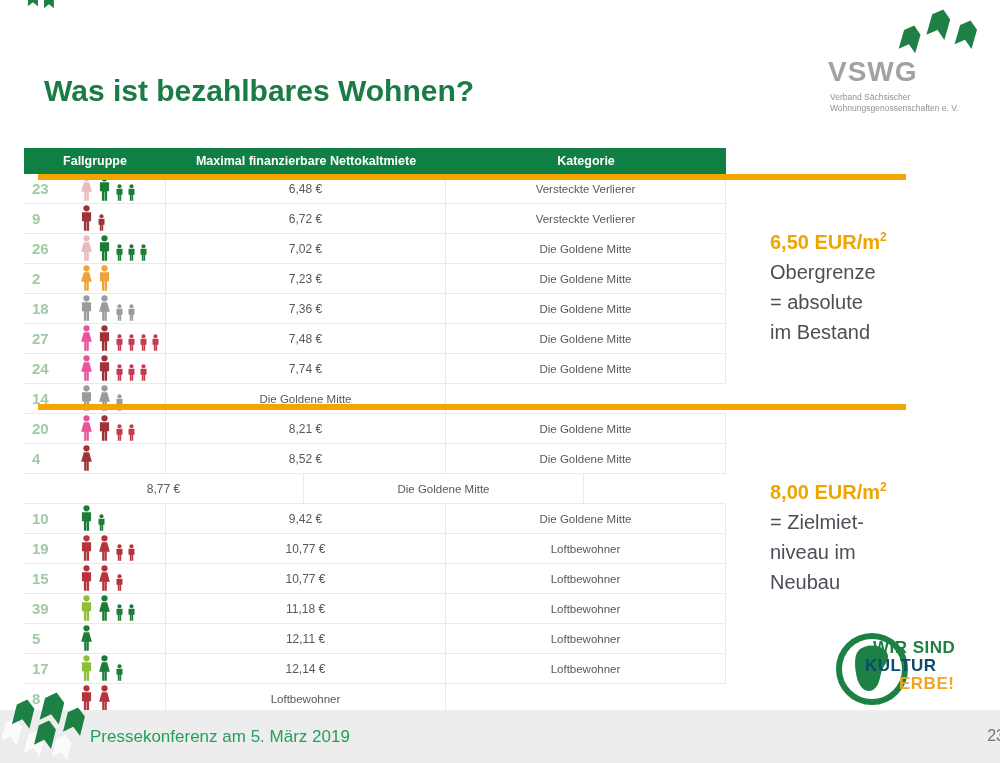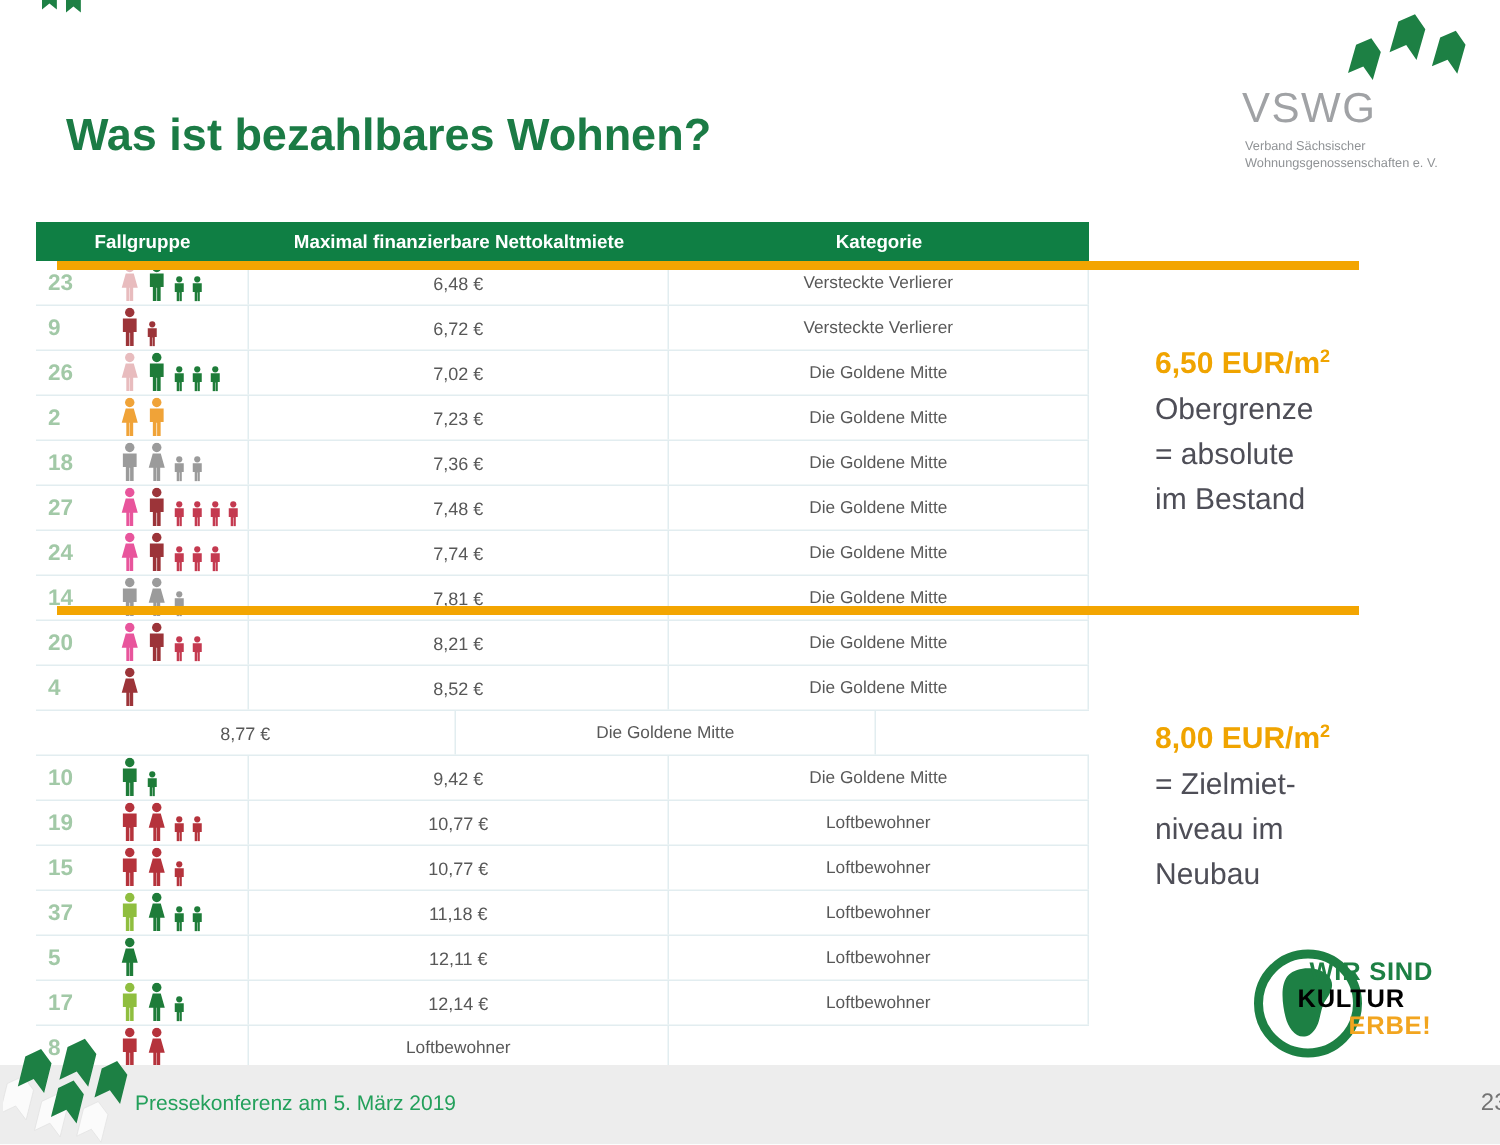--- a/index.html
+++ b/index.html
@@ -5,21 +5,21 @@
   html,body{margin:0;padding:0;background:#fff;}
   .slide{position:relative;width:1000px;height:763px;background:#ffffff;overflow:hidden;
          font-family:"Liberation Sans",sans-serif;padding-left:40px;}
 
   
   .title{position:absolute;left:44px;top:74px;font-size:30px;font-weight:700;color:#1b7b45;}
 
   
   .vswg{position:absolute;left:826px;top:6px;width:170px;height:114px;}
   .vswg-arrows{position:absolute;left:72px;top:2px;width:92px;height:56px;}
-  .vswg-word{position:absolute;left:2px;top:50px;font-size:28px;font-weight:400;color:#a0a2a5;letter-spacing:1px;}
+  .vswg-word{position:absolute;left:2px;top:50px;font-size:28px;font-weight:700;color:#a0a2a5;letter-spacing:1px;}
   .vswg-sub{position:absolute;left:4px;top:86px;font-size:8.5px;color:#8f9295;line-height:11px;}
   .corner-arrows{position:absolute;left:28px;top:0;width:40px;height:14px;overflow:hidden;}
 
   
   .table{position:absolute;left:24px;top:148px;width:702px;}
   .thead{display:flex;height:26px;background:#0f7f44;}
   .th{color:#fff;font-size:12.5px;font-weight:700;display:flex;align-items:center;justify-content:center;}
   .w1{width:142px;}.w2{width:280px;}.w3{width:280px;}
   .trow{display:flex;height:29px;border-bottom:1px solid #e2edf0;background:#fff;}
   .cell{box-sizing:border-box;}
@@ -42,26 +42,26 @@
   .annotation .val{color:#f0a400;font-weight:700;}
   .annotation sup{font-size:12px;}
   #ann1{top:222px;}
   #ann2{top:472px;}
 
   
   .kultur{position:absolute;left:835px;top:626px;width:160px;height:84px;}
   .kultur .globe{position:absolute;left:0;top:6px;width:74px;height:74px;}
   .kword{position:absolute;font-weight:800;font-size:17px;letter-spacing:.5px;white-space:nowrap;}
   .k1{left:38px;top:12px;color:#1d8044;}
-  .k2{left:30px;top:30px;color:#000000;}
+  .k2{left:30px;top:30px;color:#0c4a6e;}
   .k3{left:64px;top:48px;color:#f2a51f;}
 
   
   .footer-bar{position:absolute;left:0;top:710px;width:1000px;height:53px;background:#ededed;}
-  .footer-text{position:absolute;left:90px;top:727px;font-size:14px;color:#23a05b;text-align:right;}
+  .footer-text{position:absolute;left:90px;top:727px;font-size:17px;color:#23a05b;text-align:right;}
   .page-num{position:absolute;right:35px;top:727px;font-size:16px;color:#737373;}
   .footer-logo{position:absolute;left:2px;top:692px;width:96px;height:71px;}
 </style>
 </head>
 <body>
 
 <div class="slide">
 
   <svg class="corner-arrows" viewBox="0 0 40 14">
     <path d="M11,0 L22,9 L22,34 L11,25 L0,34 L0,9 Z" fill="#1d8044" transform="translate(0,-9) scale(0.45)"></path>
@@ -278,21 +278,20 @@
               <svg width="17" height="26" viewBox="0 0 22 34" fill="#9b9b9b">
                 <circle cx="11" cy="4.4" r="4.1"></circle>
                 <path d="M7.5,9.6 L14.5,9.6 L18,22 L14,22 L14,33.6 L11.2,33.6 L11.2,22 L10.8,22 L10.8,33.6 L8,33.6 L8,22 L4,22 Z"></path>
               </svg>
               <svg width="11" height="17" viewBox="0 0 22 34" fill="#9b9b9b">
                 <circle cx="11" cy="4.4" r="4.1"></circle>
                 <path d="M5,9.6 L17,9.6 L17,21.4 L14.4,21.4 L14.4,33.6 L11.3,33.6 L11.3,22 L10.7,22 L10.7,33.6 L7.6,33.6 L7.6,21.4 L5,21.4 Z"></path>
               </svg>
             </span>
           </div>
-          <div class="cell c2">7,81 €</div>
           <div class="cell c3">Die Goldene Mitte</div>
         </div>
         <div class="trow">
           <div class="cell c1">
             <span class="rownum">20</span>
             <span class="icons">
               <svg width="17" height="26" viewBox="0 0 22 34" fill="#e8559c">
                 <circle cx="11" cy="4.4" r="4.1"></circle>
                 <path d="M7.5,9.6 L14.5,9.6 L18,22 L14,22 L14,33.6 L11.2,33.6 L11.2,22 L10.8,22 L10.8,33.6 L8,33.6 L8,22 L4,22 Z"></path>
               </svg>
@@ -388,21 +387,21 @@
                 <circle cx="11" cy="4.4" r="4.1"></circle>
                 <path d="M5,9.6 L17,9.6 L17,21.4 L14.4,21.4 L14.4,33.6 L11.3,33.6 L11.3,22 L10.7,22 L10.7,33.6 L7.6,33.6 L7.6,21.4 L5,21.4 Z"></path>
               </svg>
             </span>
           </div>
           <div class="cell c2">10,77 €</div>
           <div class="cell c3">Loftbewohner</div>
         </div>
         <div class="trow">
           <div class="cell c1">
-            <span class="rownum">37</span>
+            <span class="rownum">39</span>
             <span class="icons">
               <svg width="17" height="26" viewBox="0 0 22 34" fill="#8fbe3f">
                 <circle cx="11" cy="4.4" r="4.1"></circle>
                 <path d="M5,9.6 L17,9.6 L17,21.4 L14.4,21.4 L14.4,33.6 L11.3,33.6 L11.3,22 L10.7,22 L10.7,33.6 L7.6,33.6 L7.6,21.4 L5,21.4 Z"></path>
               </svg>
               <svg width="17" height="26" viewBox="0 0 22 34" fill="#1e7c39">
                 <circle cx="11" cy="4.4" r="4.1"></circle>
                 <path d="M7.5,9.6 L14.5,9.6 L18,22 L14,22 L14,33.6 L11.2,33.6 L11.2,22 L10.8,22 L10.8,33.6 L8,33.6 L8,22 L4,22 Z"></path>
               </svg>
               <svg width="11" height="17" viewBox="0 0 22 34" fill="#1e7c39">

